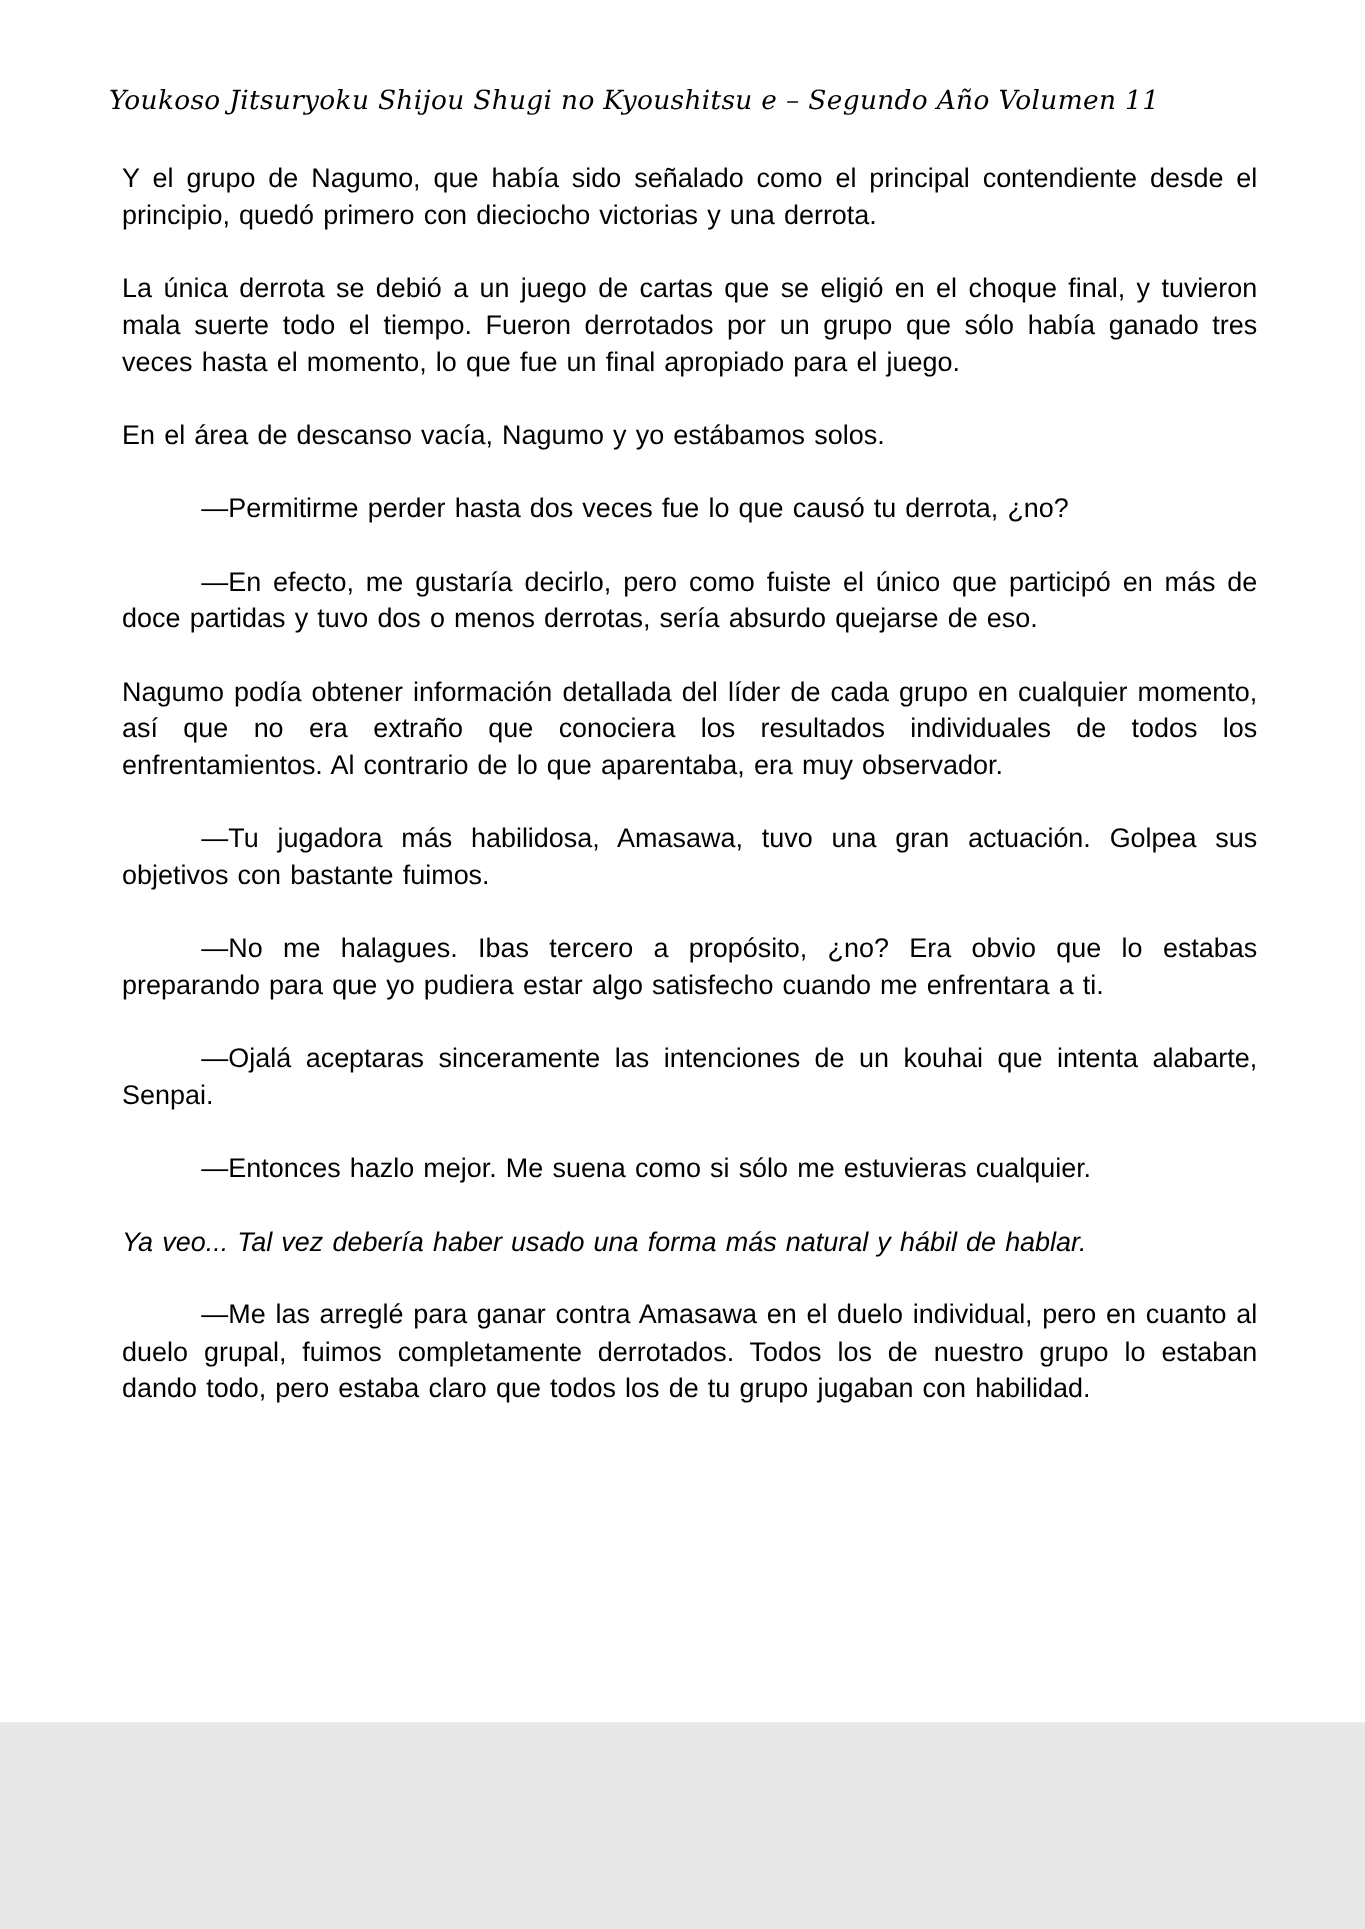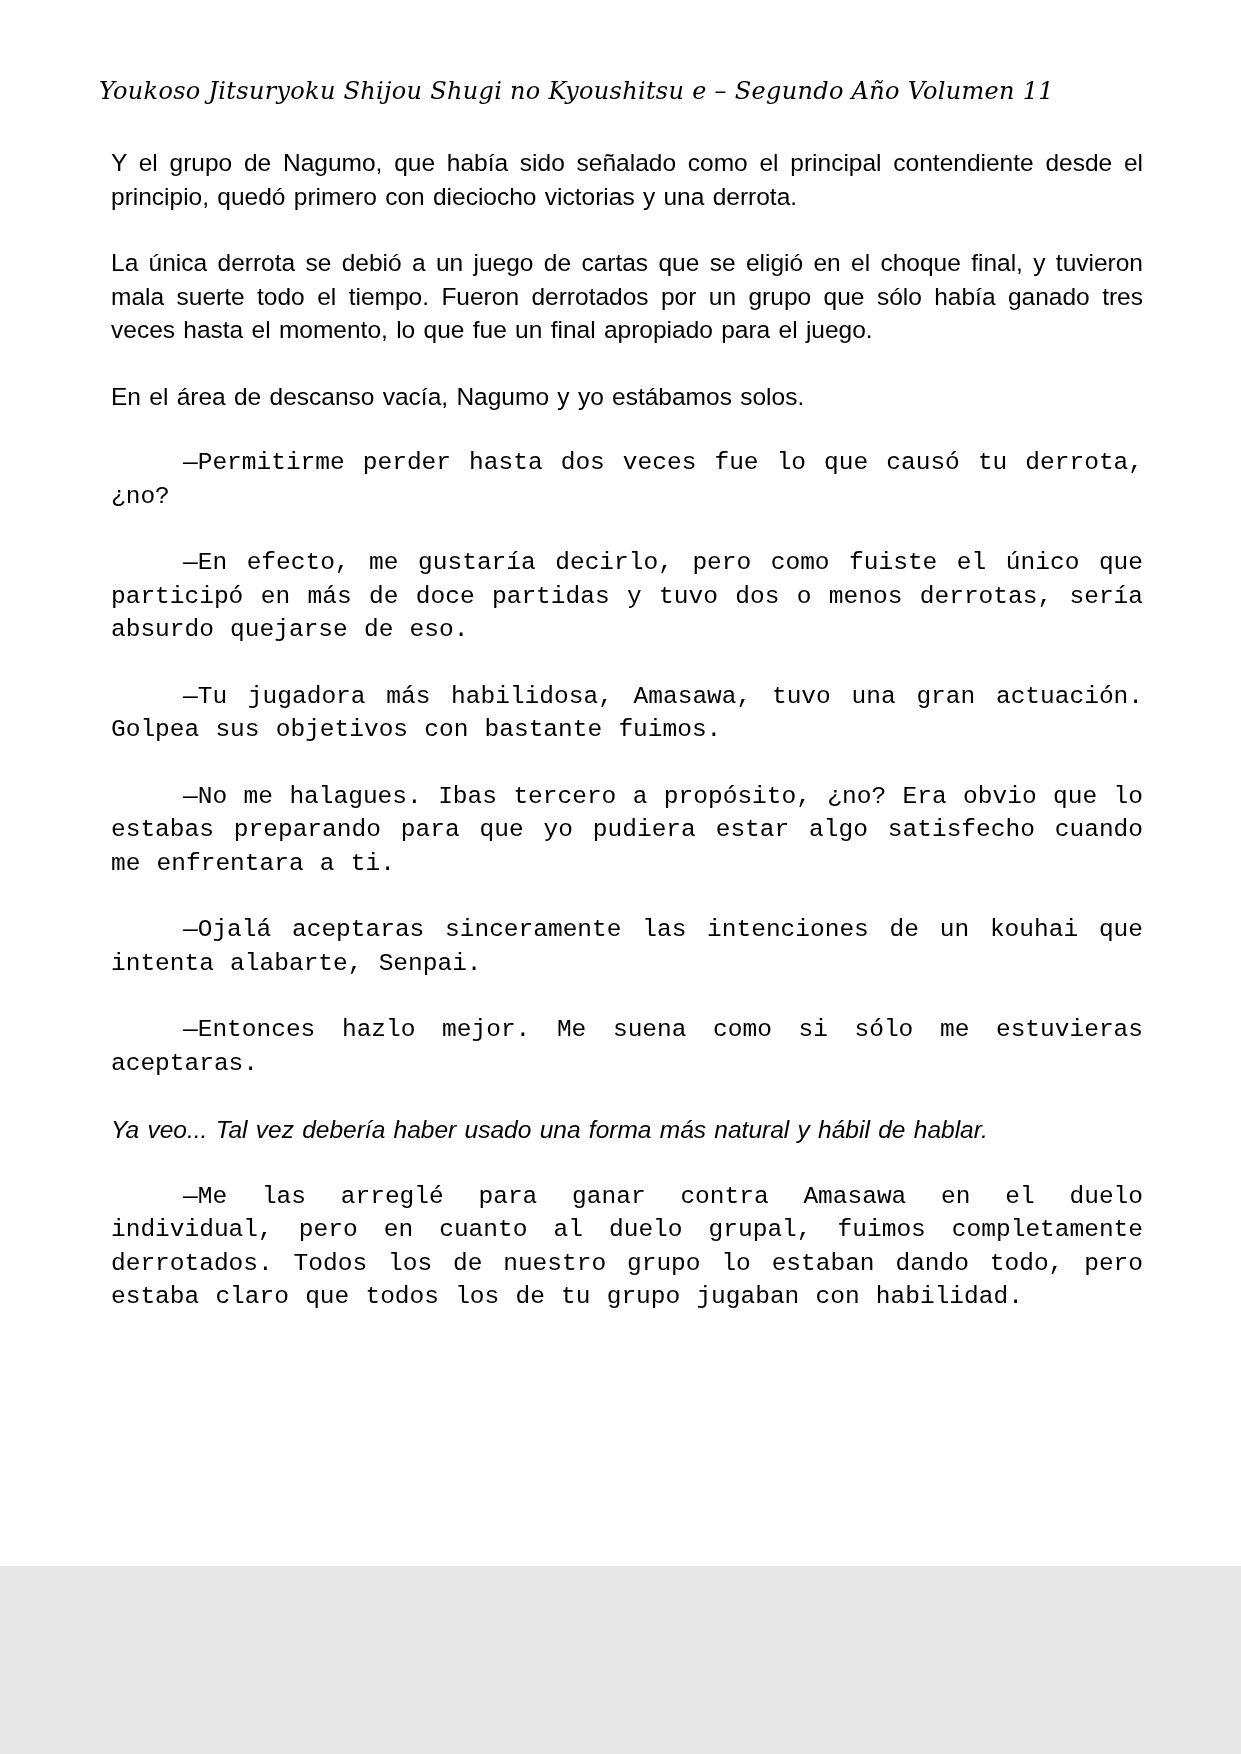--- a/index.html
+++ b/index.html
@@ -27,21 +27,21 @@
     margin-top: 40px;
     font-size: 24.5px;
     line-height: 33.5px;
   }
   .doc-body p {
     margin: 0 0 33px 12px;
     text-align: justify;
     text-justify: inter-word;
     word-spacing: 1.5px;
   }
-  .doc-body p.dialog { text-indent: 72px; font-family: Liberation Mono, monospace; }
+  .doc-body p.dialog { text-indent: 72px; }
   .doc-body p.thought { font-style: italic; }
   .doc-footer {
     position: absolute;
     left: 99px;
     right: 86px;
     top: 1601px;
   }
   .rule-thick { height: 7px; }
   .rule-thin  { height: 2px; margin-top: 2px; }
   .footer-row {
@@ -61,24 +61,25 @@
 <div class="page">
 
   <div class="doc-header">Youkoso Jitsuryoku Shijou Shugi no Kyoushitsu e – Segundo Año Volumen 11</div>
 
   <div class="doc-body">
     <p class="normal">Y el grupo de Nagumo, que había sido señalado como el principal contendiente desde el principio, quedó primero con dieciocho victorias y una derrota.</p>
     <p class="normal">La única derrota se debió a un juego de cartas que se eligió en el choque final, y tuvieron mala suerte todo el tiempo. Fueron derrotados por un grupo que sólo había ganado tres veces hasta el momento, lo que fue un final apropiado para el juego.</p>
     <p class="normal">En el área de descanso vacía, Nagumo y yo estábamos solos.</p>
     <p class="dialog">—Permitirme perder hasta dos veces fue lo que causó tu derrota, ¿no?</p>
     <p class="dialog">—En efecto, me gustaría decirlo, pero como fuiste el único que participó en más de doce partidas y tuvo dos o menos derrotas, sería absurdo quejarse de eso.</p>
+    <p class="normal">Nagumo podía obtener información detallada del líder de cada grupo en cualquier momento, así que no era extraño que conociera los resultados individuales de todos los enfrentamientos. Al contrario de lo que aparentaba, era muy observador.</p>
     <p class="dialog">—Tu jugadora más habilidosa, Amasawa, tuvo una gran actuación. Golpea sus objetivos con bastante fuimos.</p>
     <p class="dialog">—No me halagues. Ibas tercero a propósito, ¿no? Era obvio que lo estabas preparando para que yo pudiera estar algo satisfecho cuando me enfrentara a ti.</p>
     <p class="dialog">—Ojalá aceptaras sinceramente las intenciones de un kouhai que intenta alabarte, Senpai.</p>
-    <p class="dialog">—Entonces hazlo mejor. Me suena como si sólo me estuvieras aceptaras.</p>
+    <p class="dialog">—Entonces hazlo mejor. Me suena como si sólo me estuvieras cualquier.</p>
     <p class="thought">Ya veo... Tal vez debería haber usado una forma más natural y hábil de hablar.</p>
     <p class="dialog">—Me las arreglé para ganar contra Amasawa en el duelo individual, pero en cuanto al duelo grupal, fuimos completamente derrotados. Todos los de nuestro grupo lo estaban dando todo, pero estaba claro que todos los de tu grupo jugaban con habilidad.</p>
   </div>
 
   <div class="doc-footer">
     <div class="rule-thick" style="background: rgb(138, 74, 33);"></div>
     <div class="rule-thin" style="background: rgb(163, 121, 91);"></div>
     <div class="footer-row">
       <span>Gladheim Translations</span>
       <span>Página 24</span>

